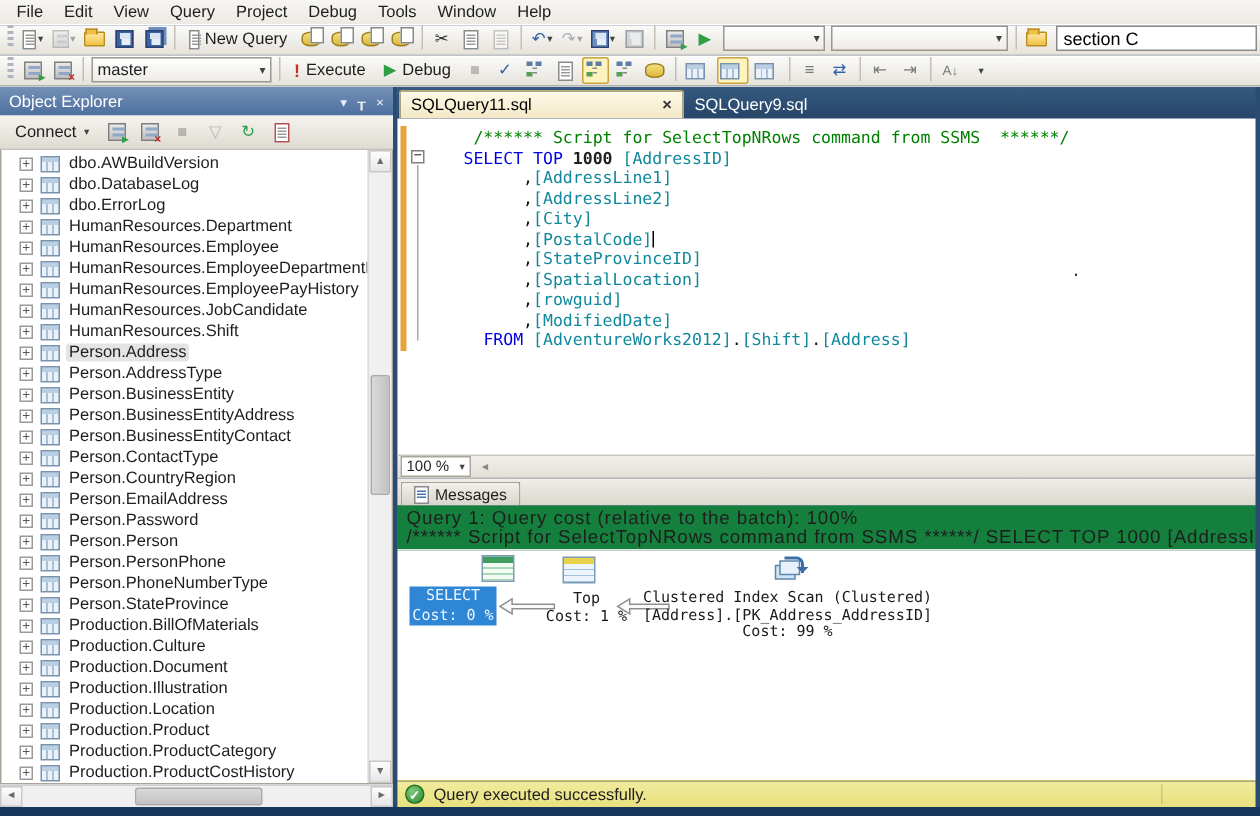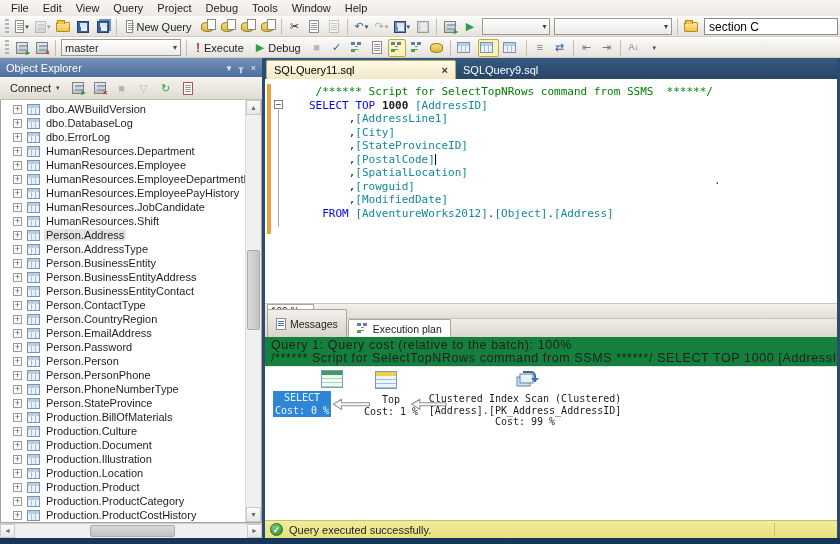--- a/index.html
+++ b/index.html
@@ -2,21 +2,21 @@
 <html><head>
 <meta charset="utf-8">
 <style>
   * { margin:0; padding:0; box-sizing:border-box; }
   html,body { width:840px; height:544px; overflow:hidden; }
   body { font-family:"Liberation Sans", sans-serif; font-size:11px; color:#1e1e1e; background:#2B4C72; }
 
   
   .menubar { height:16px; background:linear-gradient(#F7F6F3,#EDEAE4); display:flex; align-items:center; padding-left:4px; }
   .menu-item { padding:1px 7px; cursor:default; }
-  .toolbar { height:21px; background:linear-gradient(#FBFAF8,#E6E3DC); border-top:1px solid #fff; border-bottom:1px solid #CFCCC4; display:flex; align-items:center; padding:0 2px; white-space:nowrap; }
+  .toolbar { height:21px; background:linear-gradient(#FBFAF8,#E6E3DC); border-top:1px solid #fff; border-bottom:1px solid #CFCCC4; display:flex; align-items:flex-start; padding:0 2px; white-space:nowrap; }
   .grip { width:4px; height:15px; margin:0 3px; background:repeating-linear-gradient(180deg,#AEB4BF 0 2px,transparent 2px 4px); }
   .tsep { width:1px; height:16px; background:#C2BFB7; margin:0 3px; }
   .tbtn { height:18px; min-width:18px; display:inline-flex; align-items:center; justify-content:center; border:1px solid transparent; border-radius:2px; margin:0 1px; padding:0 1px; }
   .tbtn.toggled { background:#FDF3BC; border-color:#C9A43C; }
   .tbtn.grayed { opacity:.45; filter:grayscale(60%); }
   .glyph { font-size:11px; line-height:1; }
   .blue { color:#2E5FA3; } .green { color:#2F9E44; } .gray { color:#7a7a7a; }
   .ddarrow { font-size:7px; color:#444; margin-left:1px; }
   .mini-folder { width:14px; height:10px; background:linear-gradient(#FFE9A6,#F0C245); border:1px solid #B98C21; border-radius:1px; position:relative; }
   .mini-folder:before { content:""; position:absolute; top:-3px; left:0; width:6px; height:3px; background:#F0C245; border:1px solid #B98C21; border-bottom:none; }
@@ -84,21 +84,21 @@
   .caret { display:inline-block; width:1px; height:11px; background:#000; vertical-align:-2px; }
   .stray-dot { position:absolute; left:449px; top:95px; color:#333; }
 
   
   .zoombar { height:15px; background:linear-gradient(#F2F0EB,#E2DFD7); display:flex; align-items:center; border-bottom:1px solid #C9C6BE; }
   .zoomsel { height:14px; background:#fff; border:1px solid #ABA79D; display:flex; align-items:center; padding:0 3px; margin-left:2px; gap:6px; font-size:10px; }
   .zoom-left-arrow { color:#888; font-size:7px; margin-left:6px; }
 
   
   .rtabs { height:18px; background:linear-gradient(#EFEDE8,#DCD8CE); display:flex; align-items:flex-end; padding-left:2px; gap:1px; }
-  .rtab { height:28px; display:flex; align-items:center; gap:4px; padding:0 8px; border:1px solid #A9A49A; border-bottom:none; border-radius:2px 2px 0 0; background:linear-gradient(#F2F0EC,#D8D4CA); font-size:10.5px; }
+  .rtab { height:16px; display:flex; align-items:center; gap:4px; padding:0 8px; border:1px solid #A9A49A; border-bottom:none; border-radius:2px 2px 0 0; background:linear-gradient(#F2F0EC,#D8D4CA); font-size:10.5px; }
   .rtab.active { background:#fff; height:18px; }
   .msg-icon { width:10px; height:12px; background:#fff; border:1px solid #8A8A8A; position:relative; }
   .msg-icon:before { content:""; position:absolute; left:1px; top:2px; width:6px; height:1px; background:#4472B0; box-shadow:0 2px 0 #4472B0,0 4px 0 #4472B0; }
   .plan-icon { width:12px; height:12px; position:relative; }
   .plan-icon:before { content:""; position:absolute; left:0; top:0; width:4px; height:3px; background:#5B7FA8; box-shadow:6px 0 0 #5B7FA8, 0 7px 0 #53A053; }
   .plan-icon:after { content:""; position:absolute; left:4px; top:4px; width:3px; height:1px; background:#888; box-shadow:0 3px 0 #888; }
 
   
   .plan-header { background:#15803d; padding:2px 0 1px 6px; font-family:Liberation Sans, sans-serif; font-size:12.5px; letter-spacing:.6px; line-height:13px; white-space:nowrap; overflow:hidden; border-bottom:1px solid #E2E2E2; }
   .plan-canvas { background:#fff; flex:1; position:relative; overflow:hidden; font-family:"DejaVu Sans Mono","Liberation Mono",monospace; }
@@ -503,47 +503,44 @@
     </div>
 
     <div class="code">
       <div class="change-bar"></div>
       <div class="fold-box">−</div>
       <div class="fold-line"></div>
       <div class="code-lines">
           <div class="code-line"><span class="tk-m"> /****** Script for SelectTopNRows command from SSMS  ******/</span></div>
           <div class="code-line"><span class="tk-k">SELECT</span><span class="tk-p"> </span><span class="tk-k">TOP</span><span class="tk-p"> </span><span class="tk-n">1000</span><span class="tk-p"> </span><span class="tk-i">[AddressID]</span></div>
           <div class="code-line"><span class="tk-p">      ,</span><span class="tk-i">[AddressLine1]</span></div>
+          <div class="code-line"><span class="tk-p">      ,</span><span class="tk-i">[AddressLine2]</span></div>
           <div class="code-line"><span class="tk-p">      ,</span><span class="tk-i">[City]</span></div>
+          <div class="code-line"><span class="tk-p">      ,</span><span class="tk-i">[PostalCode]</span><span class="caret"></span></div>
           <div class="code-line"><span class="tk-p">      ,</span><span class="tk-i">[StateProvinceID]</span></div>
-          <div class="code-line"><span class="tk-p">      ,</span><span class="tk-i">[PostalCode]</span><span class="caret"></span></div>
           <div class="code-line"><span class="tk-p">      ,</span><span class="tk-i">[SpatialLocation]</span></div>
           <div class="code-line"><span class="tk-p">      ,</span><span class="tk-i">[rowguid]</span></div>
           <div class="code-line"><span class="tk-p">      ,</span><span class="tk-i">[ModifiedDate]</span></div>
-          <div class="code-line"><span class="tk-p">  </span><span class="tk-k">FROM</span><span class="tk-p"> </span><span class="tk-i">[AdventureWorks2012]</span><span class="tk-p">.</span><span class="tk-i">[Object]</span><span class="tk-p">.</span><span class="tk-i">[Address]</span></div>
+          <div class="code-line"><span class="tk-p">  </span><span class="tk-k">FROM</span><span class="tk-p"> </span><span class="tk-i">[AdventureWorks2012]</span><span class="tk-p">.</span><span class="tk-i">[Shift]</span><span class="tk-p">.</span><span class="tk-i">[Address]</span></div>
         </div>
       <span class="stray-dot">.</span>
     </div>
 
     <div class="zoombar">
       <span class="zoomsel">
           <span>100 %</span>
           <span class="ddarrow">▾</span>
         </span>
       <span class="zoom-left-arrow">◄</span>
     </div>
 
     <div class="rtabs">
       <div class="rtab">
         <span class="msg-icon"></span>
         <span>Messages</span>
-      </div>
-      <div class="rtab active">
-        <span class="plan-icon"></span>
-        <span>Execution plan</span>
       </div>
     </div>
 
     <div class="plan-header">
       <div>Query 1: Query cost (relative to the batch): 100%</div>
       <div>/****** Script for SelectTopNRows command from SSMS ******/ SELECT TOP 1000 [AddressID</div>
     </div>
 
     <div class="plan-canvas">
       <svg class="plan-arrows" viewBox="0 0 569 140" width="569" height="140">

